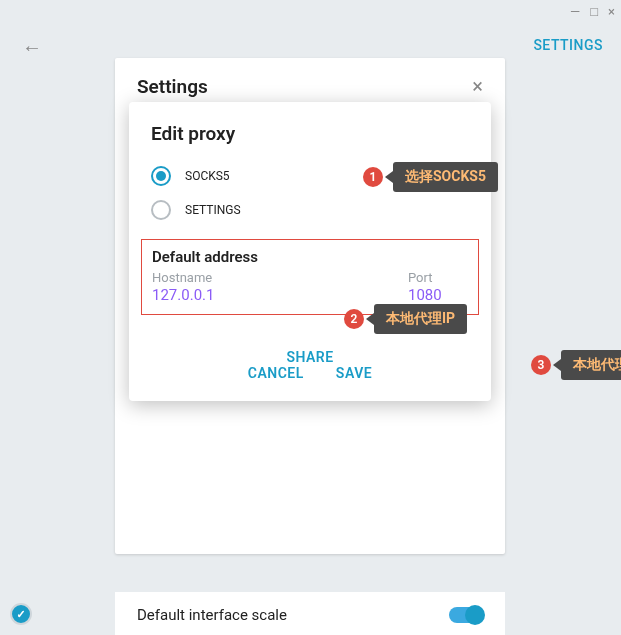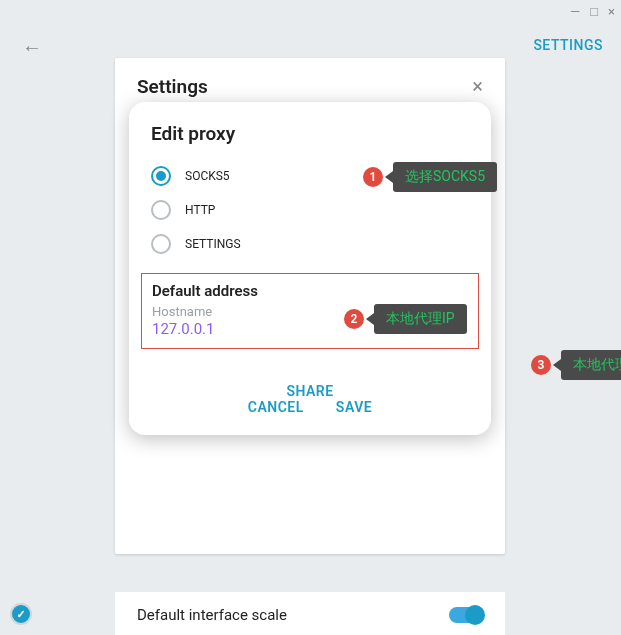--- a/index.html
+++ b/index.html
@@ -106,21 +106,21 @@
     font-weight: bold;
   }
   
   
   .modal {
     position: absolute;
     top: 102px;
     left: 129px;
     width: 362px;
     background: #fff;
-    border-radius: 16px;
+    border-radius: 4px;
     box-shadow: 0 4px 20px rgba(0,0,0,0.25);
     z-index: 10;
     padding-bottom: 8px;
   }
   .modal-title {
     font-size: 19px;
     font-weight: 600;
     padding: 20px 22px 14px;
     color: #222;
   }
@@ -242,25 +242,26 @@
   }
   .callout-arrow {
     width: 0; height: 0;
     border-top: 6px solid transparent;
     border-bottom: 6px solid transparent;
     border-right: 8px solid #4a4a4a;
     margin-left: 2px;
   }
   .callout-text {
     background: #4a4a4a;
-    color: #22c55e;
+    color: #fdba74;
     font-size: 14px;
     padding: 6px 12px;
     border-radius: 3px;
     white-space: nowrap;
+    font-weight: bold;
   }
   
   .callout-1 { top: 162px; left: 363px; }
   .callout-2 { top: 304px; left: 344px; }
   .callout-3 { top: 350px; left: 531px; }
 </style>
 </head>
 <body>
 
 <div class="window-controls">
@@ -288,24 +289,20 @@
 </div>
 
 <div class="shield-badge"></div>
 
 <div class="modal">
   <div class="modal-title">Edit proxy</div>
 
   <div class="radio-row">
     <div class="radio checked"></div>
     <span class="radio-label">SOCKS5</span>
-  </div>
-  <div class="radio-row">
-    <div class="radio"></div>
-    <span class="radio-label">HTTP</span>
   </div>
   <div class="radio-row">
     <div class="radio"></div>
     <span class="radio-label">SETTINGS</span>
   </div>
 
   <div class="socket-box">
     <div class="section-label">Default address</div>
     <div class="field-row">
       <div class="field">

